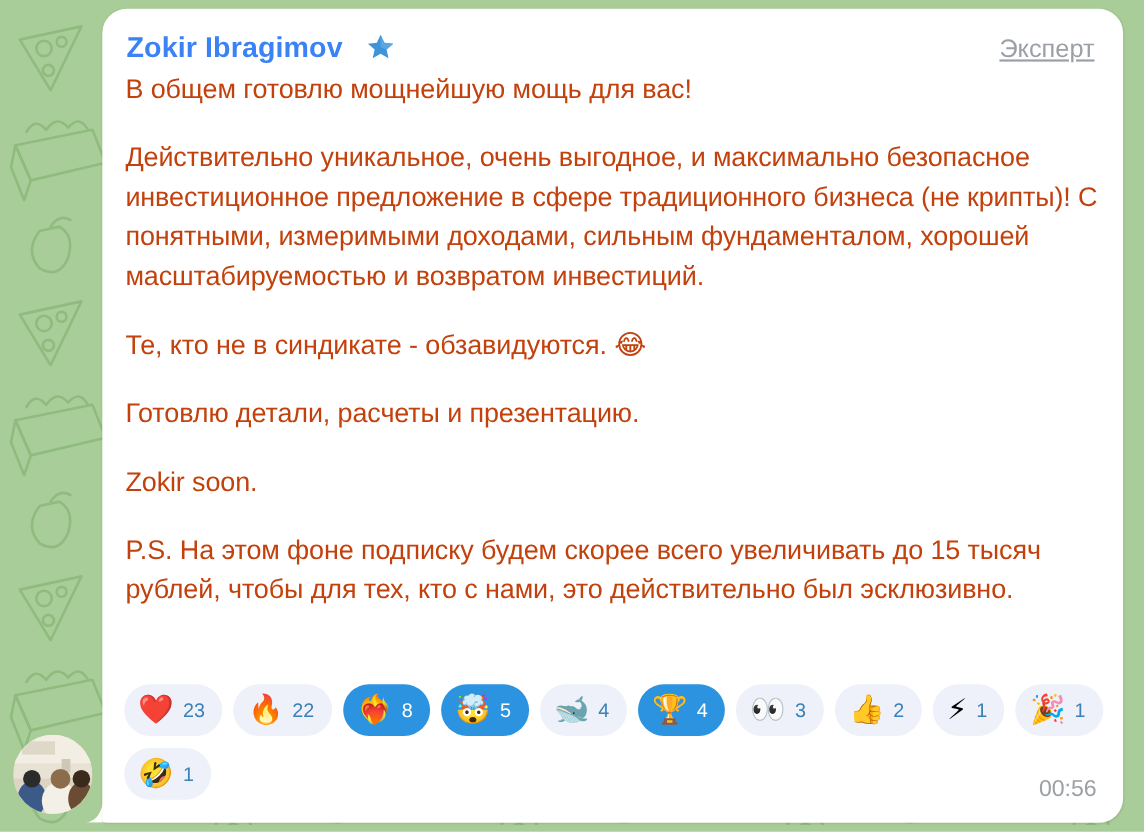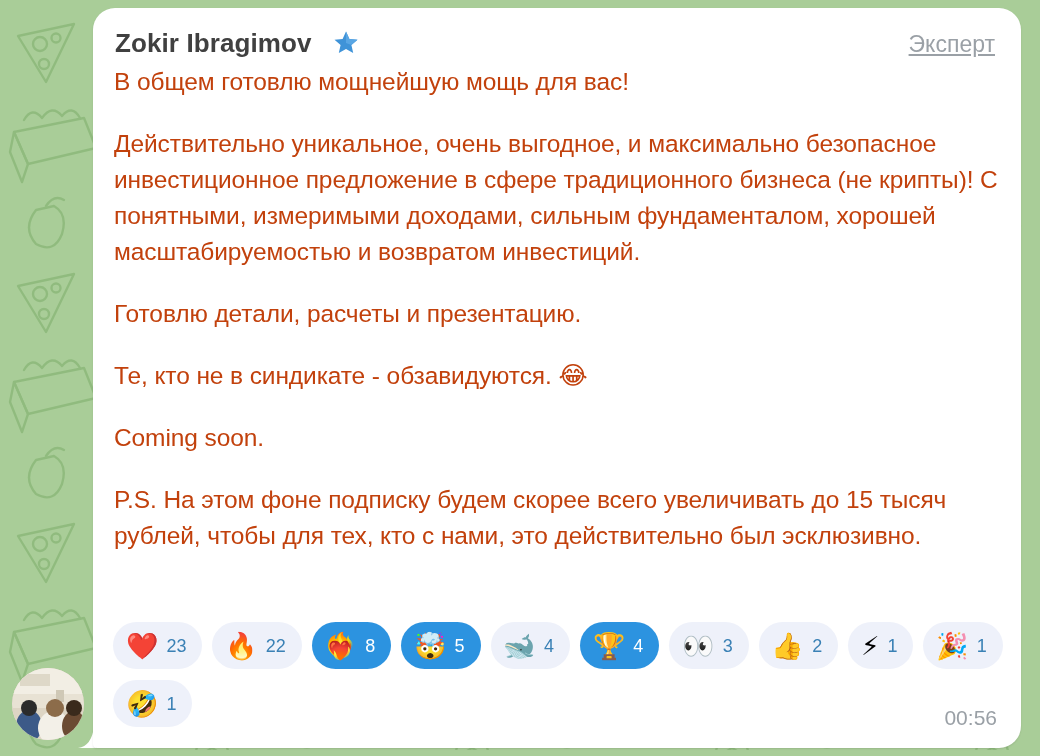--- a/index.html
+++ b/index.html
@@ -77,21 +77,21 @@
     top: 20px;
     right: 20px;
     height: 34px;
   }
   #sender-name {
     position: absolute;
     left: 0;
     top: 0;
     font-size: 26px;
     font-weight: 700;
-    color: #404040;
+    color: #3b82f6;
     letter-spacing: 0.1px;
     white-space: nowrap;
   }
   #premium-star-icon {
     position: absolute;
     top: 2px;
     left: 218px;
     width: 26px;
     height: 26px;
   }
@@ -251,23 +251,23 @@
           <path d="M13 1.5 L16.4 8.9 L24.5 9.7 L18.4 15.1 L20.2 23 L13 18.9 L5.8 23 L7.6 15.1 L1.5 9.7 L9.6 8.9 Z" fill="#3f93d8"></path>
           <path d="M13 1.5 L16.4 8.9 L24.5 9.7 L18.4 15.1 L13 13 Z" fill="#59a6e4"></path>
         </svg>
       </span>
       <div id="expert-badge">Эксперт</div>
     </div>
 
     <div id="message-text">
       <p class="para">В общем готовлю мощнейшую мощь для вас!</p>
       <p class="para">Действительно уникальное, очень выгодное, и максимально безопасное инвестиционное предложение в сфере традиционного бизнеса (не крипты)! С понятными, измеримыми доходами, сильным фундаменталом, хорошей масштабируемостью и возвратом инвестиций.</p>
+      <p class="para"><span>Те, кто не в синдикате - обзавидуются. </span><span class="inline-emoji">😂</span></p>
       <p class="para">Готовлю детали, расчеты и презентацию.</p>
-      <p class="para"><span>Те, кто не в синдикате - обзавидуются. </span><span class="inline-emoji">😂</span></p>
-      <p class="para">Coming soon.</p>
+      <p class="para">Zokir soon.</p>
       <p class="para">P.S. На этом фоне подписку будем скорее всего увеличивать до 15 тысяч рублей, чтобы для тех, кто с нами, это действительно был эсклюзивно.</p>
     </div>
 
     <div id="reactions">
         <div class="reaction-pill">
           <span class="reaction-emoji">❤️</span>
           <span class="reaction-count">23</span>
         </div>
         <div class="reaction-pill">
           <span class="reaction-emoji">🔥</span>

